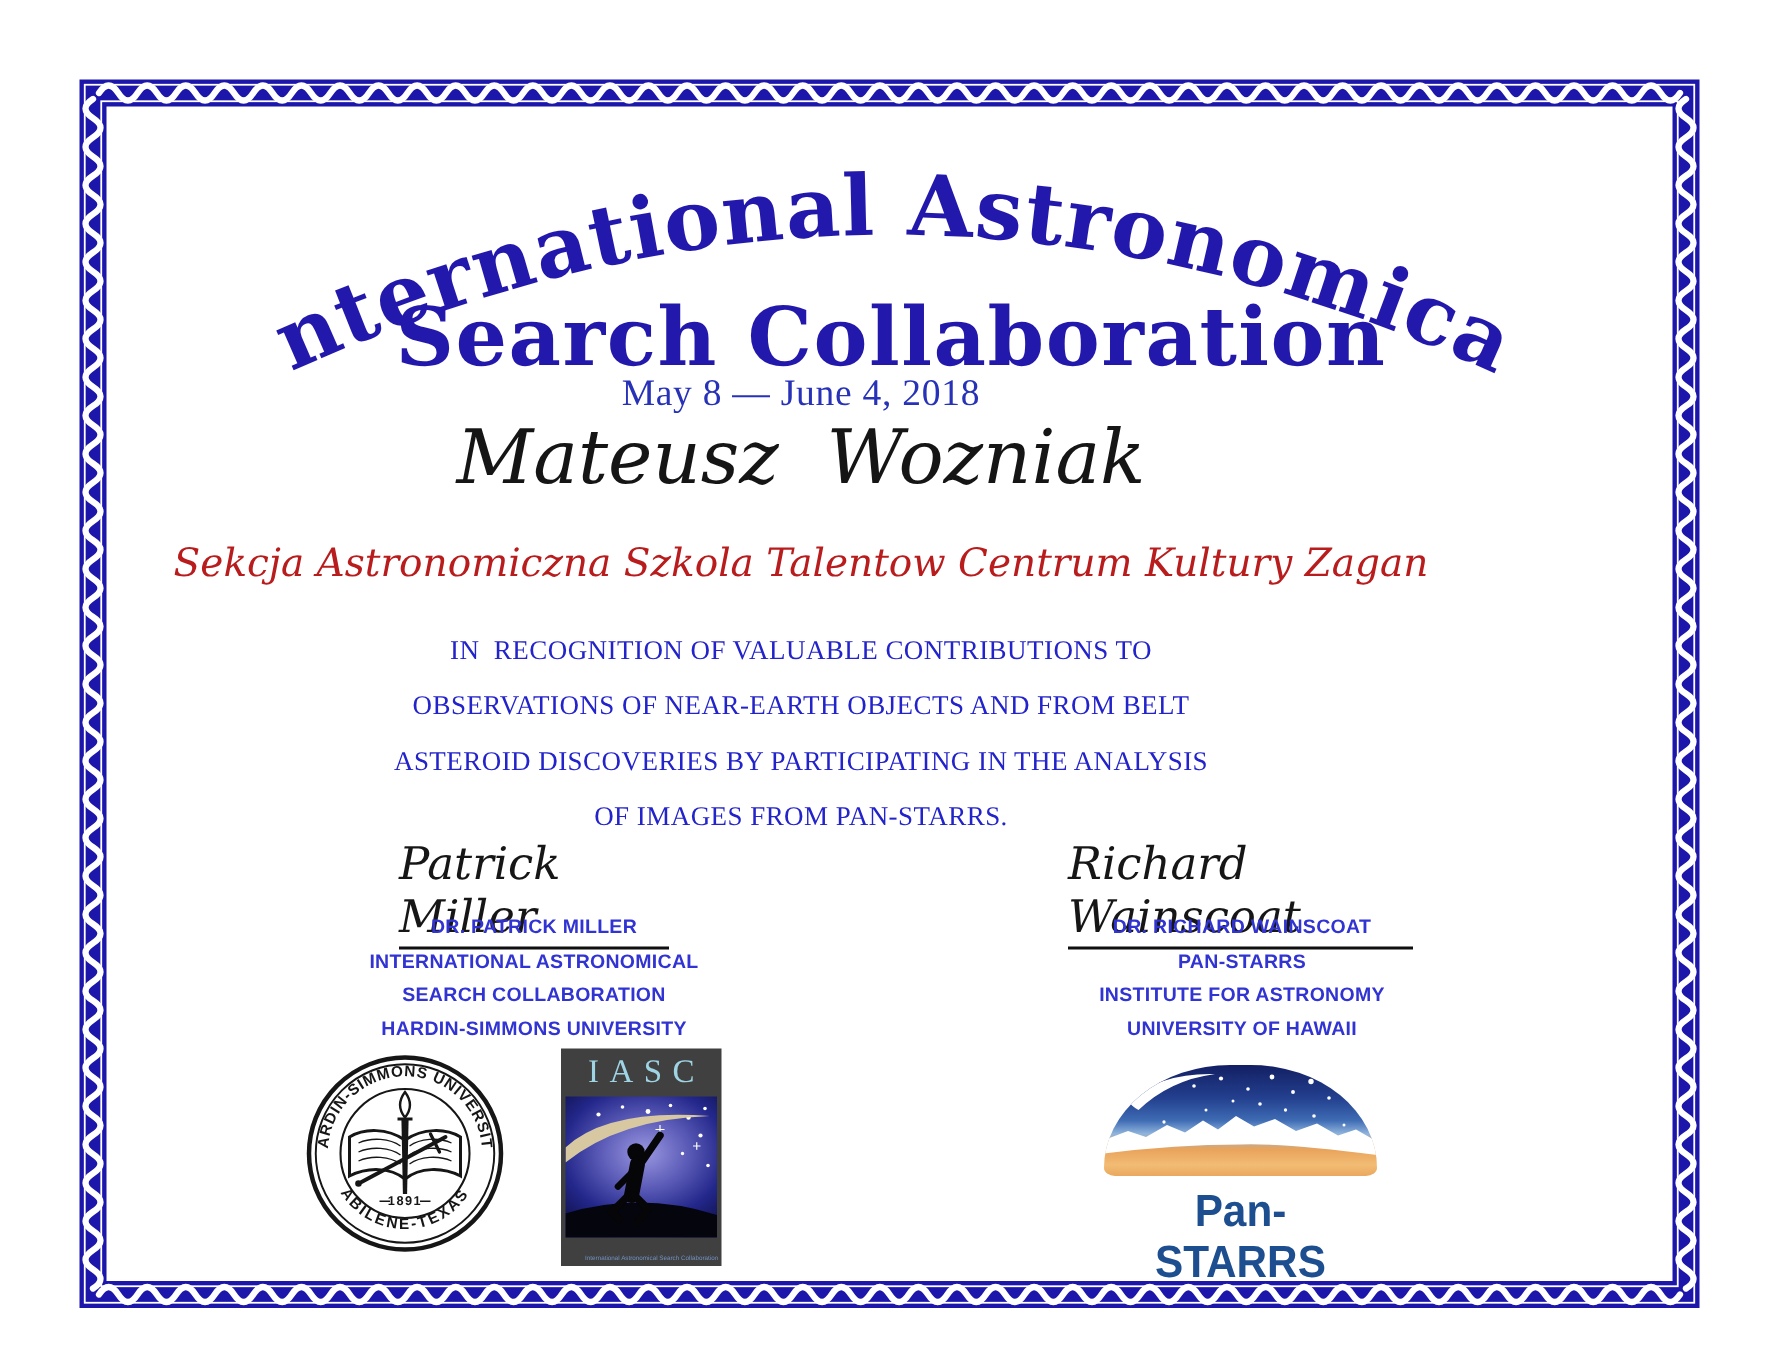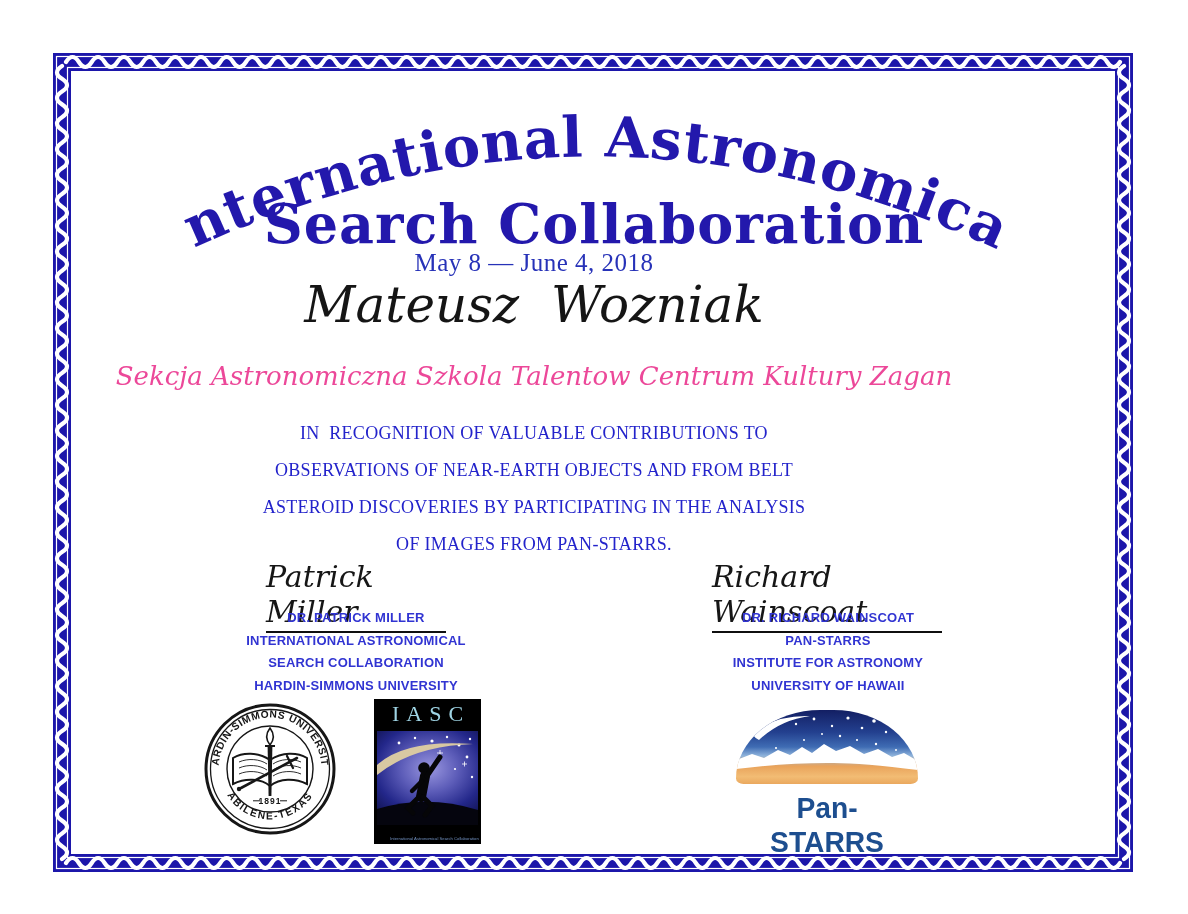--- a/index.html
+++ b/index.html
@@ -3,37 +3,37 @@
 <meta charset="utf-8">
 <style>
   html,body{margin:0;padding:0;background:#ffffff;}
   #page{position:relative;width:1188px;height:914px;background:#ffffff;overflow:hidden;
         font-family:"Liberation Serif",serif;}
   .abs{position:absolute;}
   .centerline{left:0;width:1068px;text-align:center;}
   .scriptfont{font-family:"DejaVu Serif",serif;font-style:italic;}
   .date-line{top:249px;font-size:25px;color:#2732b8;letter-spacing:.5px;}
   .recipient-name{top:276px;font-size:50px;color:#151515;white-space:pre-wrap;}
-  .affiliation{top:361px;font-size:26px;color:#ec4899;}
+  .affiliation{top:361px;font-size:26px;color:#b91c1c;}
   .citation{top:423px;}
   .cite-line{height:37px;font-size:18px;color:#2323cb;letter-spacing:.3px;white-space:pre-wrap;
              font-family:"Liberation Serif",serif;}
   
   .sig-script{font-size:30px;color:#161616;text-align:left;
               border-bottom:2.5px solid #0f0f0f;padding-bottom:2px;}
   .sig-left{left:266px;top:559px;width:180px;}
   .sig-right{left:712px;top:559px;width:230px;}
   .sig-block{top:607px;width:290px;text-align:center;
              font-family:"Liberation Sans",sans-serif;font-weight:700;
              font-size:13px;line-height:22.6px;color:#3134d2;letter-spacing:.2px;}
   .sig-block-left{left:211px;}
   .sig-block-right{left:683px;}
 
   
-  .iasc-logo{left:374px;top:699px;width:107px;height:145px;background:#000000;}
+  .iasc-logo{left:374px;top:699px;width:107px;height:145px;background:#404040;}
   .iasc-acronym{position:absolute;top:2px;left:0;width:100%;text-align:center;
                 font-family:"Liberation Serif",serif;font-size:22px;letter-spacing:7px;
                 text-indent:7px;color:#9fd4e4;}
   .iasc-sky{position:absolute;left:3px;right:3px;top:32px;height:94px;
             background:radial-gradient(ellipse 75% 65% at 52% 40%,
                        #9a97e0 0%, #5c5cb8 38%, #23278a 72%, #10124e 100%);}
   .iasc-caption{position:absolute;bottom:2px;left:0;width:100%;text-align:center;
                 font-family:"Liberation Sans",sans-serif;font-size:6px;color:#7292c2;
                 white-space:nowrap;transform:scale(.70);transform-origin:50% 50%;}
 

